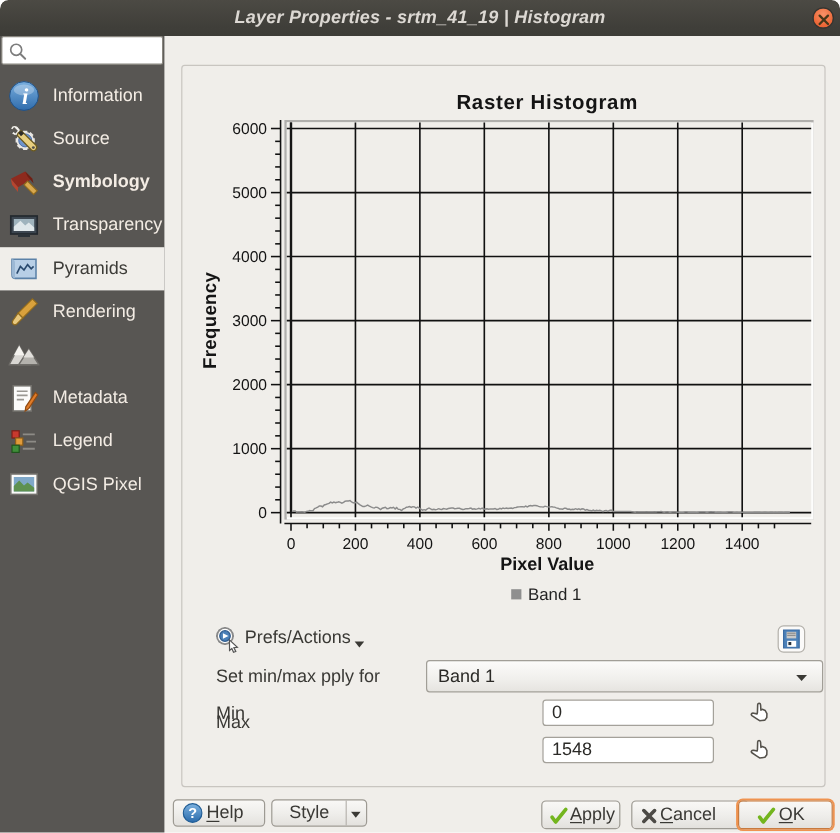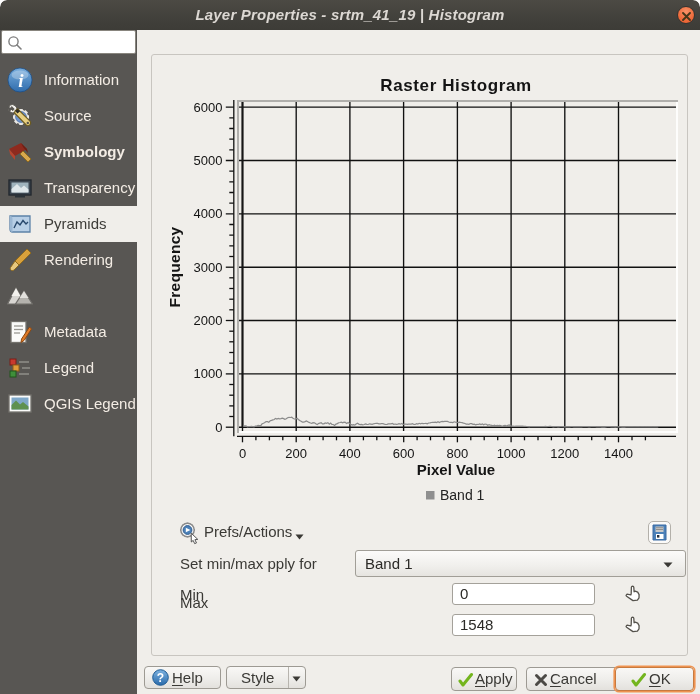--- a/index.html
+++ b/index.html
@@ -148,21 +148,21 @@
             </g>
           </svg></span>
         <span class="lbl">Legend</span>
       </div>
 <div class="mitem" style="top:386px;">
         <span class="ic"><svg width="26" height="26" viewBox="0 0 26 26">
             <rect x="2" y="4" width="22" height="17" fill="#fbfbfa" stroke="#74726d" stroke-width="1.3"></rect>
             <rect x="4.5" y="6.5" width="17" height="12" fill="#7fa8c9"></rect>
             <path d="M4.5 14 L9 9.5 L13 13.5 L16 11 L21.5 15.5 L21.5 18.5 L4.5 18.5 Z" fill="#5e9150"></path>
           </svg></span>
-        <span class="lbl">QGIS Legend</span>
+        <span class="lbl">QGIS Pixel</span>
       </div>
     </div>
 
   <div id="frame"></div>
 
   
   <svg id="chart" width="700" height="694" viewBox="0 0 700 694" style="position:absolute;left:0;top:0">
 
     <rect x="237" y="100" width="441" height="333" fill="#b0afac"></rect>
     <rect x="239" y="102" width="439" height="331" fill="#fdfdfc"></rect>

